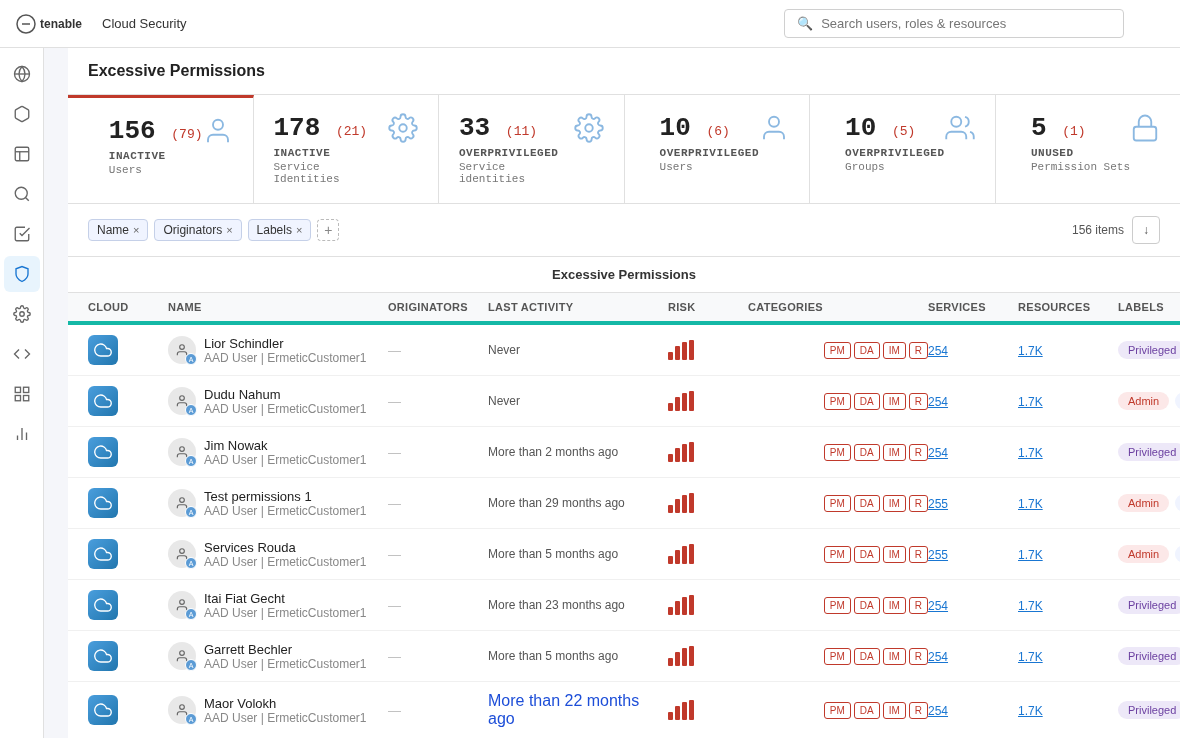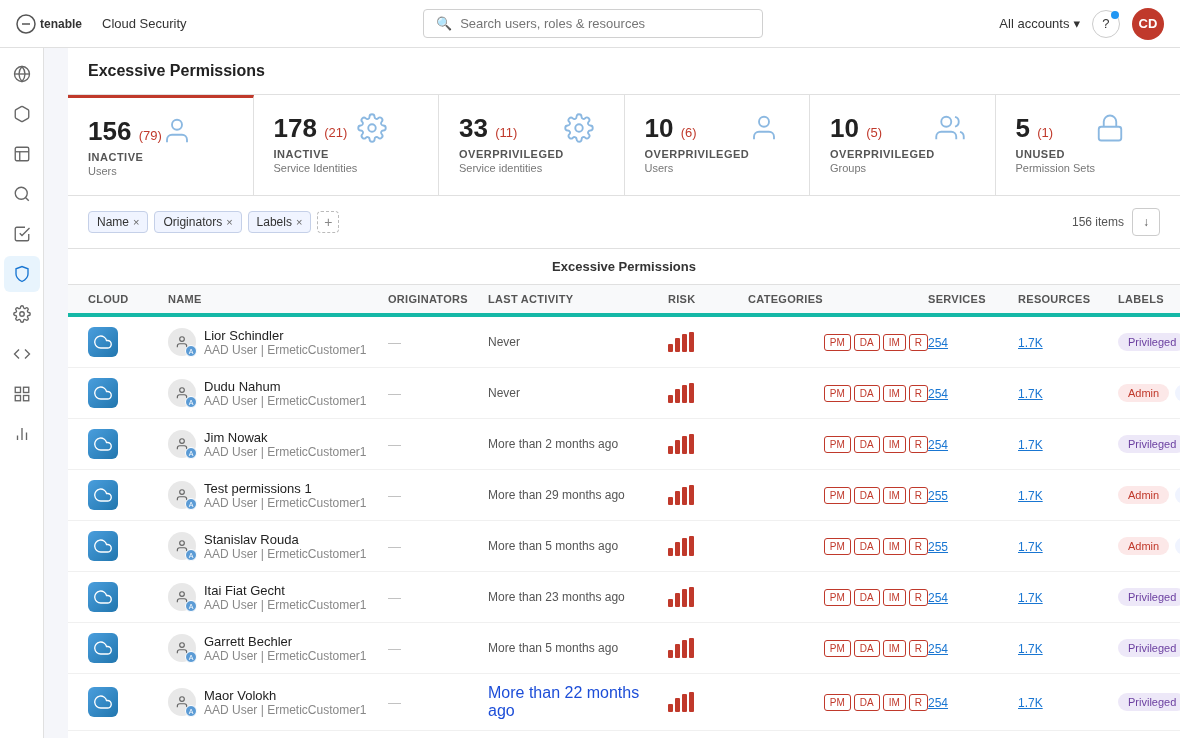--- a/index.html
+++ b/index.html
@@ -34,21 +34,21 @@
     
     .main { flex: 1; overflow-y: auto; background: #f5f6fa; }
     .page-header { background: #fff; padding: 14px 20px; border-bottom: 1px solid #e0e0e0; }
     .page-title { font-size: 16px; font-weight: 600; color: #222; }
 
     
     .metric-cards { display: flex; background: #fff; border-bottom: 1px solid #e0e0e0; }
     .metric-card { flex: 1; padding: 18px 20px; border-right: 1px solid #e0e0e0; position: relative; cursor: pointer; }
     .metric-card.active { border-top: 3px solid #c0392b; }
     .metric-card:last-child { border-right: none; }
-    .metric-top { display: flex; align-items: flex-start; justify-content: flex-start; }
+    .metric-top { display: flex; align-items: flex-start; justify-content: flex-end; font-family: Liberation Mono, monospace; }
     .metric-number { font-size: 26px; font-weight: 700; color: #222; }
     .metric-sub { font-size: 13px; color: #c0392b; font-weight: 500; }
     .metric-label { font-size: 11px; font-weight: 700; color: #555; margin-top: 4px; letter-spacing: 0.5px; }
     .metric-type { font-size: 11px; color: #777; margin-top: 2px; }
     .metric-icon { font-size: 22px; color: #5b9bd5; opacity: 0.7; }
 
     
     .filter-bar { display: flex; align-items: center; justify-content: space-between; padding: 12px 20px; background: #fff; border-bottom: 1px solid #e0e0e0; }
     .filter-tags { display: flex; gap: 6px; align-items: center; }
     .filter-tag { display: flex; align-items: center; gap: 4px; padding: 3px 8px; background: #f0f4ff; border: 1px solid #c5d0e8; border-radius: 4px; font-size: 12px; color: #333; }
@@ -98,33 +98,20 @@
     <svg width="80" height="20" viewBox="0 0 80 20">
       <circle cx="10" cy="10" r="9" stroke="#555" stroke-width="1.5" fill="none"></circle>
       <line x1="6" y1="10" x2="14" y2="10" stroke="#555" stroke-width="1.5"></line>
       <text x="24" y="14" font-size="12" fill="#333" font-weight="600" font-family="sans-serif">tenable</text>
     </svg>
     <span>Cloud Security</span>
   </div>
   <div class="nav-search">
     <span style="color:#aaa; font-size:13px;">🔍</span>
     <input type="text" placeholder="Search users, roles &amp; resources" style="">
-  </div>
-  <div class="nav-right">
-    <div class="account-selector">
-      <span>All accounts</span>
-      <span>▾</span>
-    </div>
-    <div class="help-btn">
-      <span>?</span>
-      <div class="help-badge"></div>
-    </div>
-    <div class="avatar">
-      <span>CD</span>
-    </div>
   </div>
 </div>
 
 <div class="layout">
 
   <div class="sidebar">
     <div class="sidebar-icon">
       <svg width="18" height="18" viewBox="0 0 24 24" fill="none" stroke="currentColor" stroke-width="1.8">
           <circle cx="12" cy="12" r="10"></circle>
           <line x1="2" y1="12" x2="22" y2="12"></line>
@@ -563,21 +550,21 @@
     </div>
     <div class="user-cell">
       <div class="user-avatar-sm">
         <svg width="14" height="14" viewBox="0 0 24 24" fill="none" stroke="#666" stroke-width="2">
                   <path d="M20 21v-2a4 4 0 0 0-4-4H8a4 4 0 0 0-4 4v2"></path>
                   <circle cx="12" cy="7" r="4"></circle>
                 </svg>
         <div class="user-badge">A</div>
       </div>
       <div>
-        <div class="user-name">Stanislav Rouda</div>
+        <div class="user-name">Services Rouda</div>
         <div class="user-sub">AAD User | ErmeticCustomer1</div>
       </div>
     </div>
     <div class="dash">—</div>
     <div style="font-size:12px;color:#555;">More than 5 months ago</div>
     <div>
       <div class="risk-bar">
         <div class="risk-bar-seg" style="height:8px;background:#c0392b;"></div>
         <div class="risk-bar-seg" style="height:14px;background:#c0392b;"></div>
         <div class="risk-bar-seg" style="height:18px;background:#c0392b;"></div>

